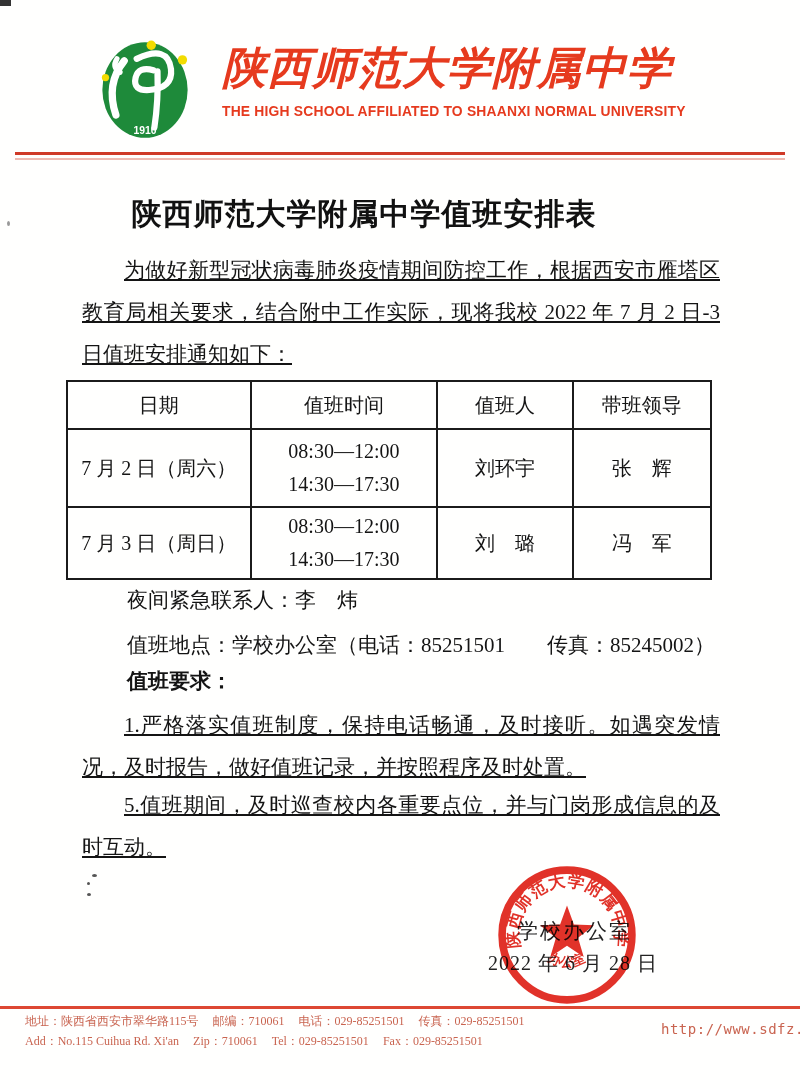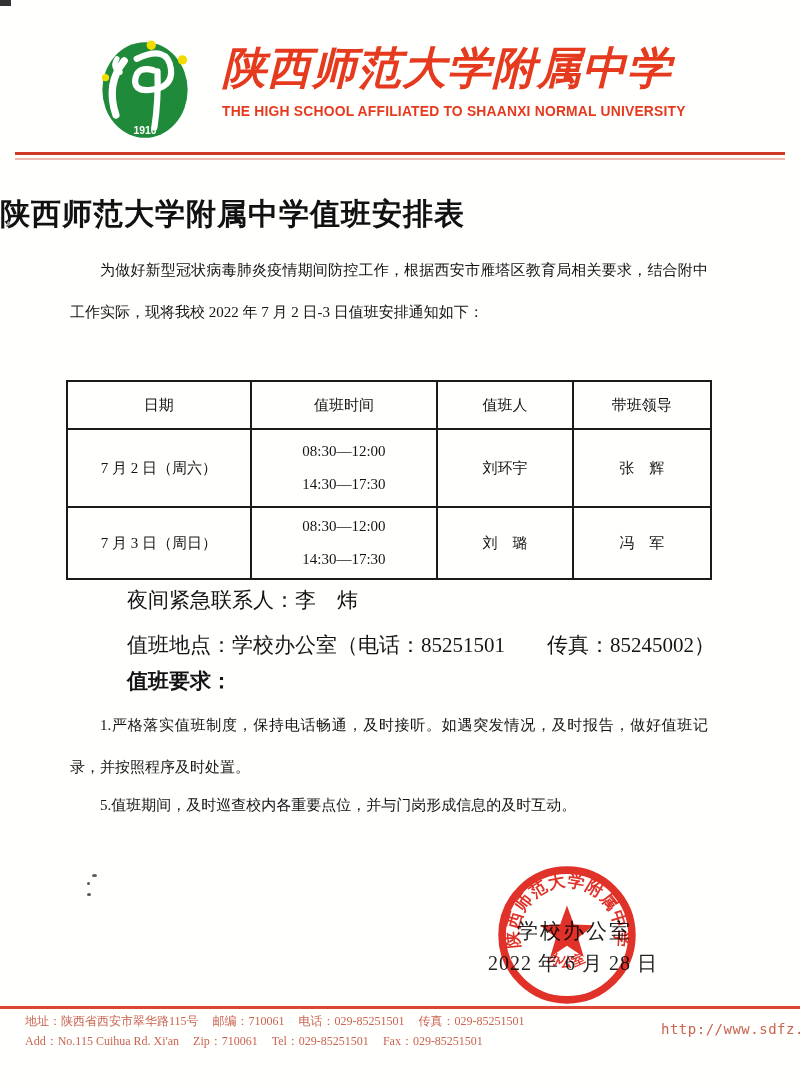--- a/index.html
+++ b/index.html
@@ -14,31 +14,31 @@
              letter-spacing:1px;white-space:nowrap;}
   .school-en{position:absolute;left:222px;top:103px;width:480px;
              font-family:"Liberation Sans","DejaVu Sans",sans-serif;
              font-weight:bold;font-size:14px;letter-spacing:.2px;white-space:nowrap;
              transform:scaleX(.99);transform-origin:left;}
   .rule{position:absolute;left:15px;right:15px;}
   .rule-dark{top:152px;height:2.5px;background:#cf3a28;}
   .rule-light{top:158px;height:2px;background:#eebab2;}
 
   
-  .doc-title{position:absolute;left:0;top:194px;width:728px;text-align:left;
+  .doc-title{position:absolute;left:0;top:194px;width:728px;text-align:center;
              font-family:"DejaVu Sans","Liberation Sans",sans-serif;
              font-weight:bold;font-size:30px;letter-spacing:1px;color:#111;}
-  .para{position:absolute;left:70px;width:638px;font-size:15px;line-height:42px;
-        text-align:justify;text-justify:inter-ideograph;color:#141414;}
+  .para{position:absolute;left:82px;width:638px;font-size:21px;line-height:42px;
+        text-align:justify;text-justify:inter-ideograph;color:#141414;text-decoration:underline;}
   .indent{text-indent:2em;}
   .intro{top:249px;}
 
   
   .duty-table{position:absolute;left:66px;top:380px;width:646px;
-              border-collapse:collapse;table-layout:fixed;font-size:15px;color:#141414;padding-left:43px;}
+              border-collapse:collapse;table-layout:fixed;font-size:20px;color:#141414;padding-left:43px;}
   .duty-table th,.duty-table td{border:2px solid #1b1b1b;text-align:center;
               vertical-align:middle;padding:0;}
   .duty-table th{height:46px;font-weight:normal;
               font-family:"DejaVu Sans","Liberation Sans",sans-serif;}
   .row1 td{height:76px;}
   .row2 td{height:70px;}
   .time-cell span{display:block;line-height:33px;}
 
   
   .line{position:absolute;left:85px;width:638px;font-size:21px;line-height:42px;color:#141414;}

